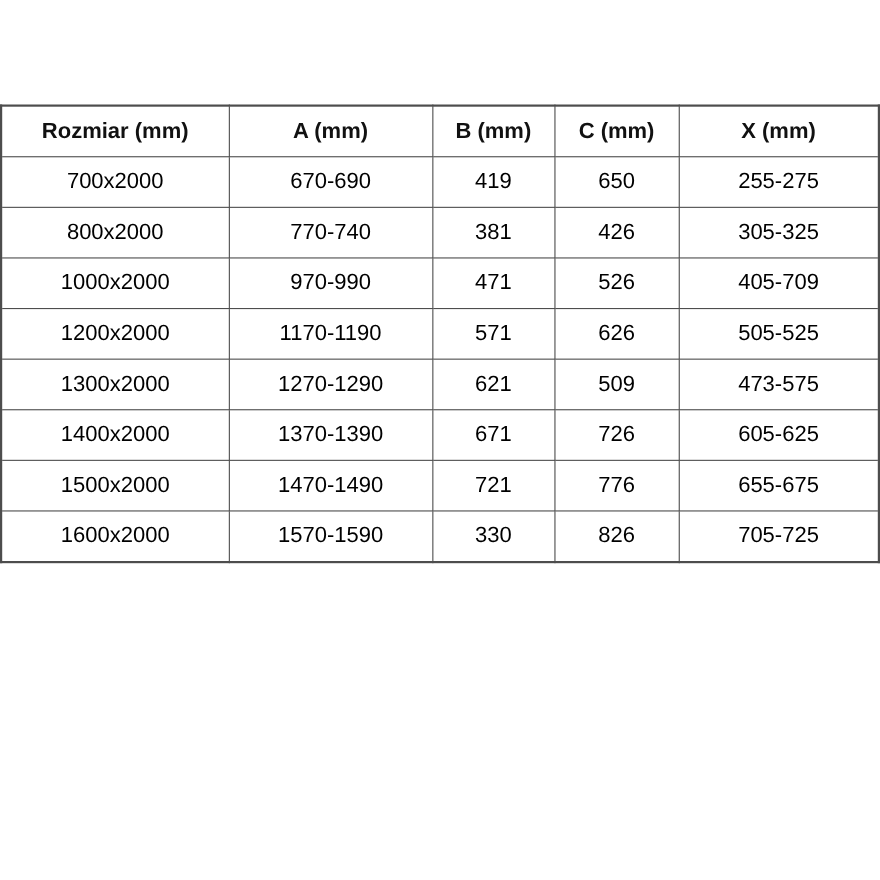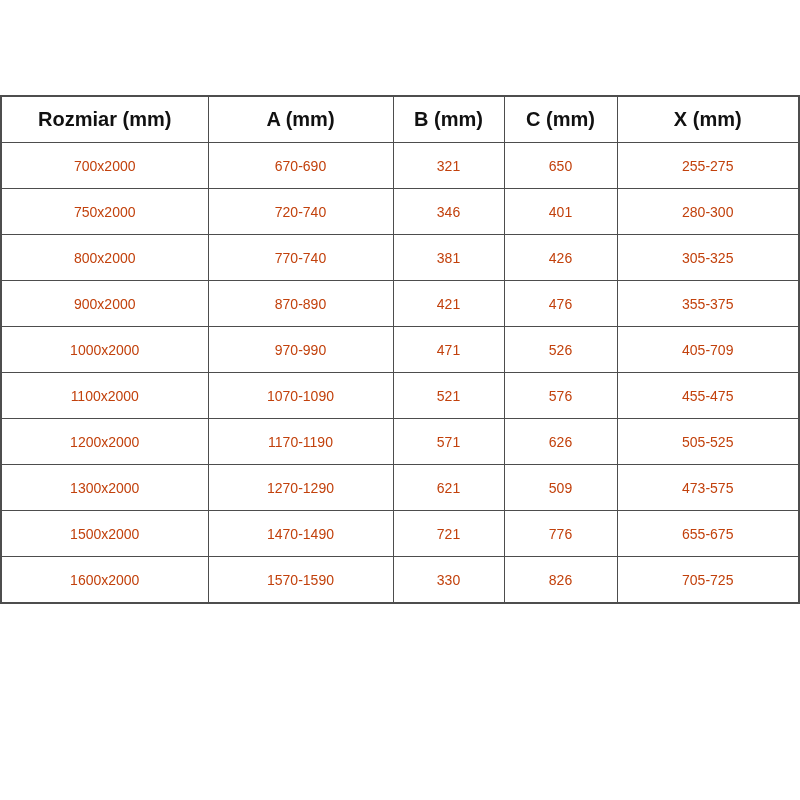--- a/index.html
+++ b/index.html
@@ -37,23 +37,23 @@
     padding: 0;
     overflow: hidden;
     white-space: nowrap;
   }
   table.size-table th {
     font-size: 20px;
     font-weight: bold;
     color: #111111;
   }
   table.size-table td {
-    font-size: 14px;
+    font-size: 20px;
     font-weight: normal;
-    color: #c2410c;
+    color: #000000;
   }
   col.c-rozmiar { width: 207px; }
   col.c-a       { width: 185px; }
   col.c-b       { width: 111px; }
   col.c-c       { width: 113px; }
   col.c-x       { width: 182px; }
 </style>
 </head>
 <body>
 
@@ -72,72 +72,58 @@
           <th>A (mm)</th>
           <th>B (mm)</th>
           <th>C (mm)</th>
           <th>X (mm)</th>
         </tr>
     </thead>
     <tbody id="table-body">
         <tr>
           <td>700x2000</td>
           <td>670-690</td>
-          <td>321</td>
+          <td>419</td>
           <td>650</td>
           <td>255-275</td>
-        </tr>
-        <tr>
-          <td>750x2000</td>
-          <td>720-740</td>
-          <td>346</td>
-          <td>401</td>
-          <td>280-300</td>
         </tr>
         <tr>
           <td>800x2000</td>
           <td>770-740</td>
           <td>381</td>
           <td>426</td>
           <td>305-325</td>
         </tr>
         <tr>
-          <td>900x2000</td>
-          <td>870-890</td>
-          <td>421</td>
-          <td>476</td>
-          <td>355-375</td>
-        </tr>
-        <tr>
           <td>1000x2000</td>
           <td>970-990</td>
           <td>471</td>
           <td>526</td>
           <td>405-709</td>
-        </tr>
-        <tr>
-          <td>1100x2000</td>
-          <td>1070-1090</td>
-          <td>521</td>
-          <td>576</td>
-          <td>455-475</td>
         </tr>
         <tr>
           <td>1200x2000</td>
           <td>1170-1190</td>
           <td>571</td>
           <td>626</td>
           <td>505-525</td>
         </tr>
         <tr>
           <td>1300x2000</td>
           <td>1270-1290</td>
           <td>621</td>
           <td>509</td>
           <td>473-575</td>
+        </tr>
+        <tr>
+          <td>1400x2000</td>
+          <td>1370-1390</td>
+          <td>671</td>
+          <td>726</td>
+          <td>605-625</td>
         </tr>
         <tr>
           <td>1500x2000</td>
           <td>1470-1490</td>
           <td>721</td>
           <td>776</td>
           <td>655-675</td>
         </tr>
         <tr>
           <td>1600x2000</td>

